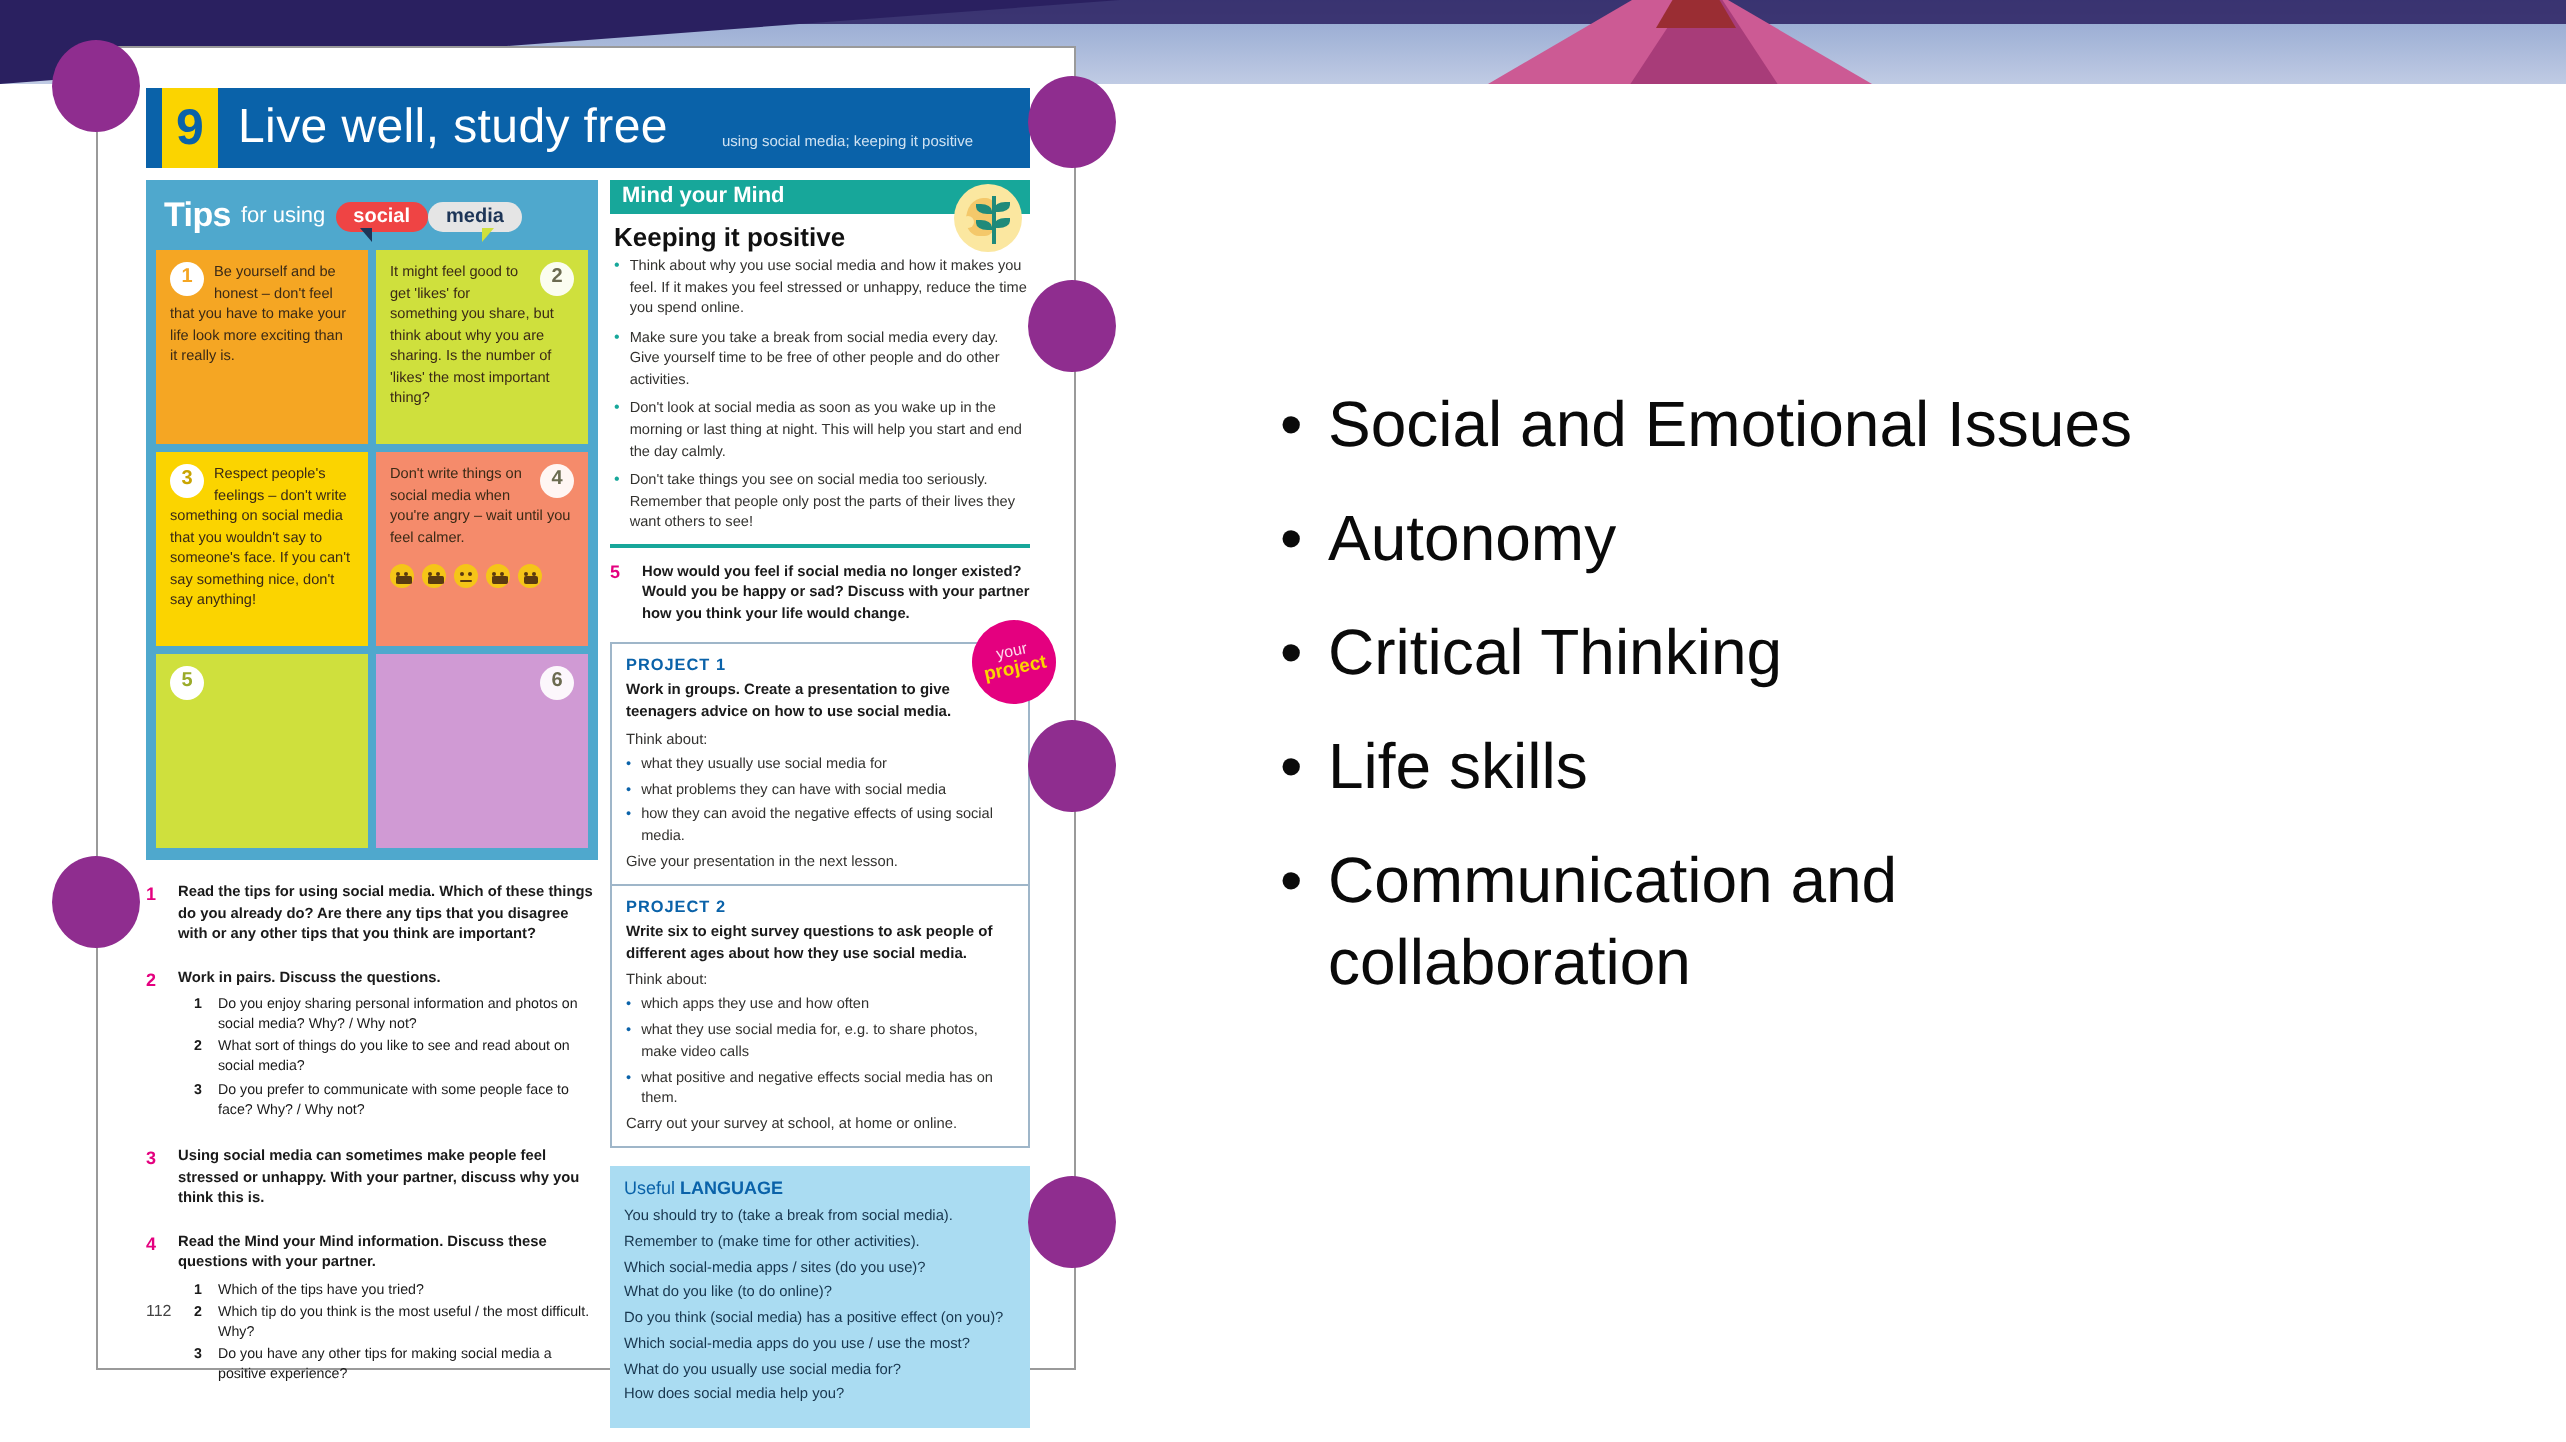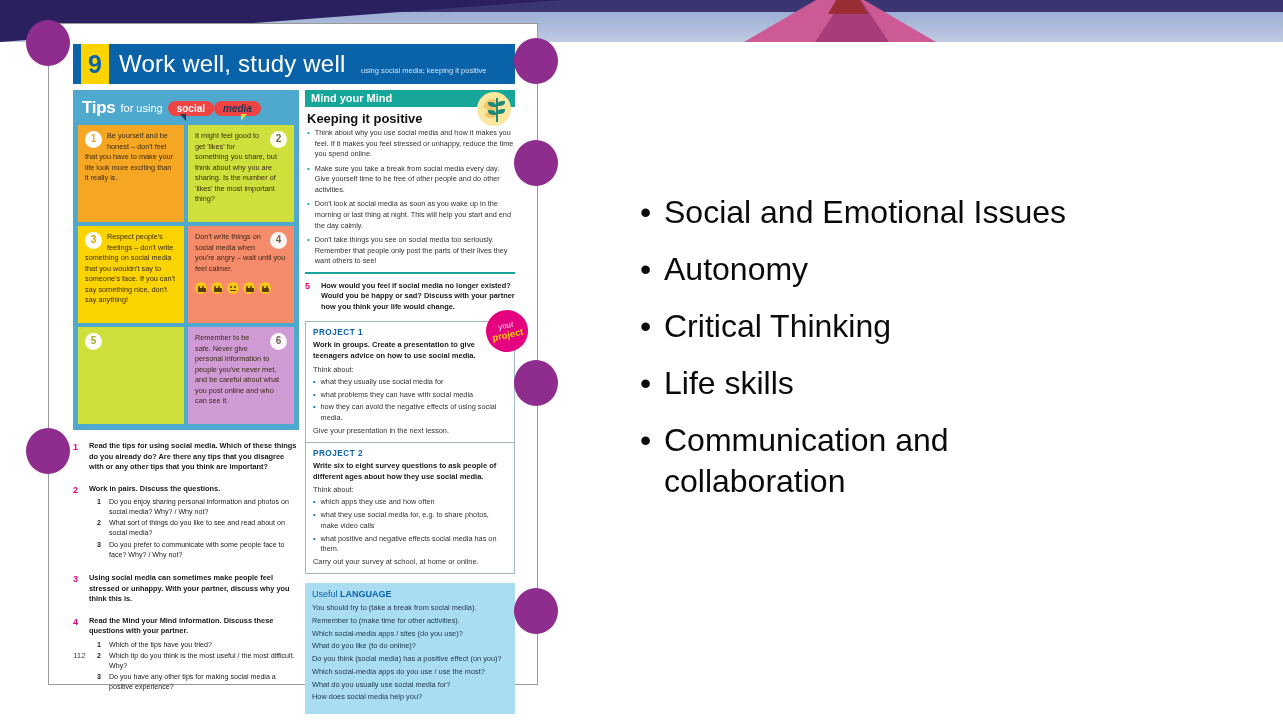--- a/index.html
+++ b/index.html
@@ -41,21 +41,21 @@
   #colL{position:absolute;left:24px;top:66px;width:226px;}
   #colR{position:absolute;left:256px;top:66px;width:210px;}
 
   
   #tips{background:#4fa8cd;padding:5px 5px 6px 5px;}
   #tips-head{display:flex;align-items:center;gap:5px;padding:3px 2px 7px 4px;}
   #tips-head .w1{color:#fff;font-size:17px;font-weight:bold;letter-spacing:-.3px;}
   #tips-head .w2{color:#fff;font-size:11px;}
   .bubble{position:relative;border-radius:11px;padding:2px 9px;font-size:10px;font-weight:bold;}
   .bubble.dark{background:#ef4444;color:#ffffff;}
-  .bubble.lime{background:#ef4444;color:#1d3557;margin-left:-5px;font-style:italic;}
+  .bubble.lime{background:#e5e5e5;color:#1d3557;margin-left:-5px;}
   .bubble.dark:after{content:"";position:absolute;left:12px;bottom:-5px;border-left:6px solid transparent;border-right:0 solid transparent;border-top:7px solid #1d3557;}
   .bubble.lime:after{content:"";position:absolute;right:14px;bottom:-5px;border-right:6px solid transparent;border-left:0 solid transparent;border-top:7px solid #cfe03d;}
 
   #tips-grid{display:grid;grid-template-columns:1fr 1fr;gap:4px;}
   .tip{position:relative;padding:6px 7px 7px 7px;font-size:7.3px;line-height:1.45;color:#3b2a16;min-height:84px;}
   .tip .badge{width:17px;height:17px;border-radius:50%;background:rgba(255,255,255,.92);
               color:#6b6b50;font-size:10px;font-weight:bold;display:flex;align-items:center;justify-content:center;
               float:left;margin:0 5px 1px 0;}
   .tip.r .badge{float:right;margin:0 0 1px 5px;}
   .tip.c1{background:#f5a623;}
@@ -158,21 +158,21 @@
     <li style="position:relative;padding-left:26px;font-size:32px;line-height:1.28;color:#0a0a0a;width:420px;">
       <span style="position:absolute;left:2px;top:0;">•</span>
       <span>Communication and collaboration</span>
     </li>
   </ul>
 
   <div id="page">
 
     <div id="chapter-header">
       <div id="chapter-num">9</div>
-      <div id="chapter-title">Work well, study well</div>
+      <div id="chapter-title">Live well, study free</div>
       <div id="chapter-sub">using social media; keeping it positive</div>
     </div>
 
     <div id="colL">
 
       <div id="tips">
         <div id="tips-head">
           <span class="w1">Tips</span>
           <span class="w2">for using</span>
           <span class="bubble dark">social</span>
@@ -221,21 +221,20 @@
                   <i class="e er"></i>
                   <i class="m-big"></i>
                 </div>
             </div>
           </div>
           <div class="tip c5">
             <div class="badge">5</div>
           </div>
           <div class="tip c6 r">
             <div class="badge">6</div>
-            <span>Remember to be safe. Never give personal information to people you've never met, and be careful about what you post online and who can see it.</span>
           </div>
         </div>
       </div>
 
       <div id="exercises">
 
         <div class="ex">
           <div class="ex-num">1</div>
           <div class="ex-body">Read the tips for using social media. Which of these things do you already do? Are there any tips that you disagree with or any other tips that you think are important?</div>
         </div>

